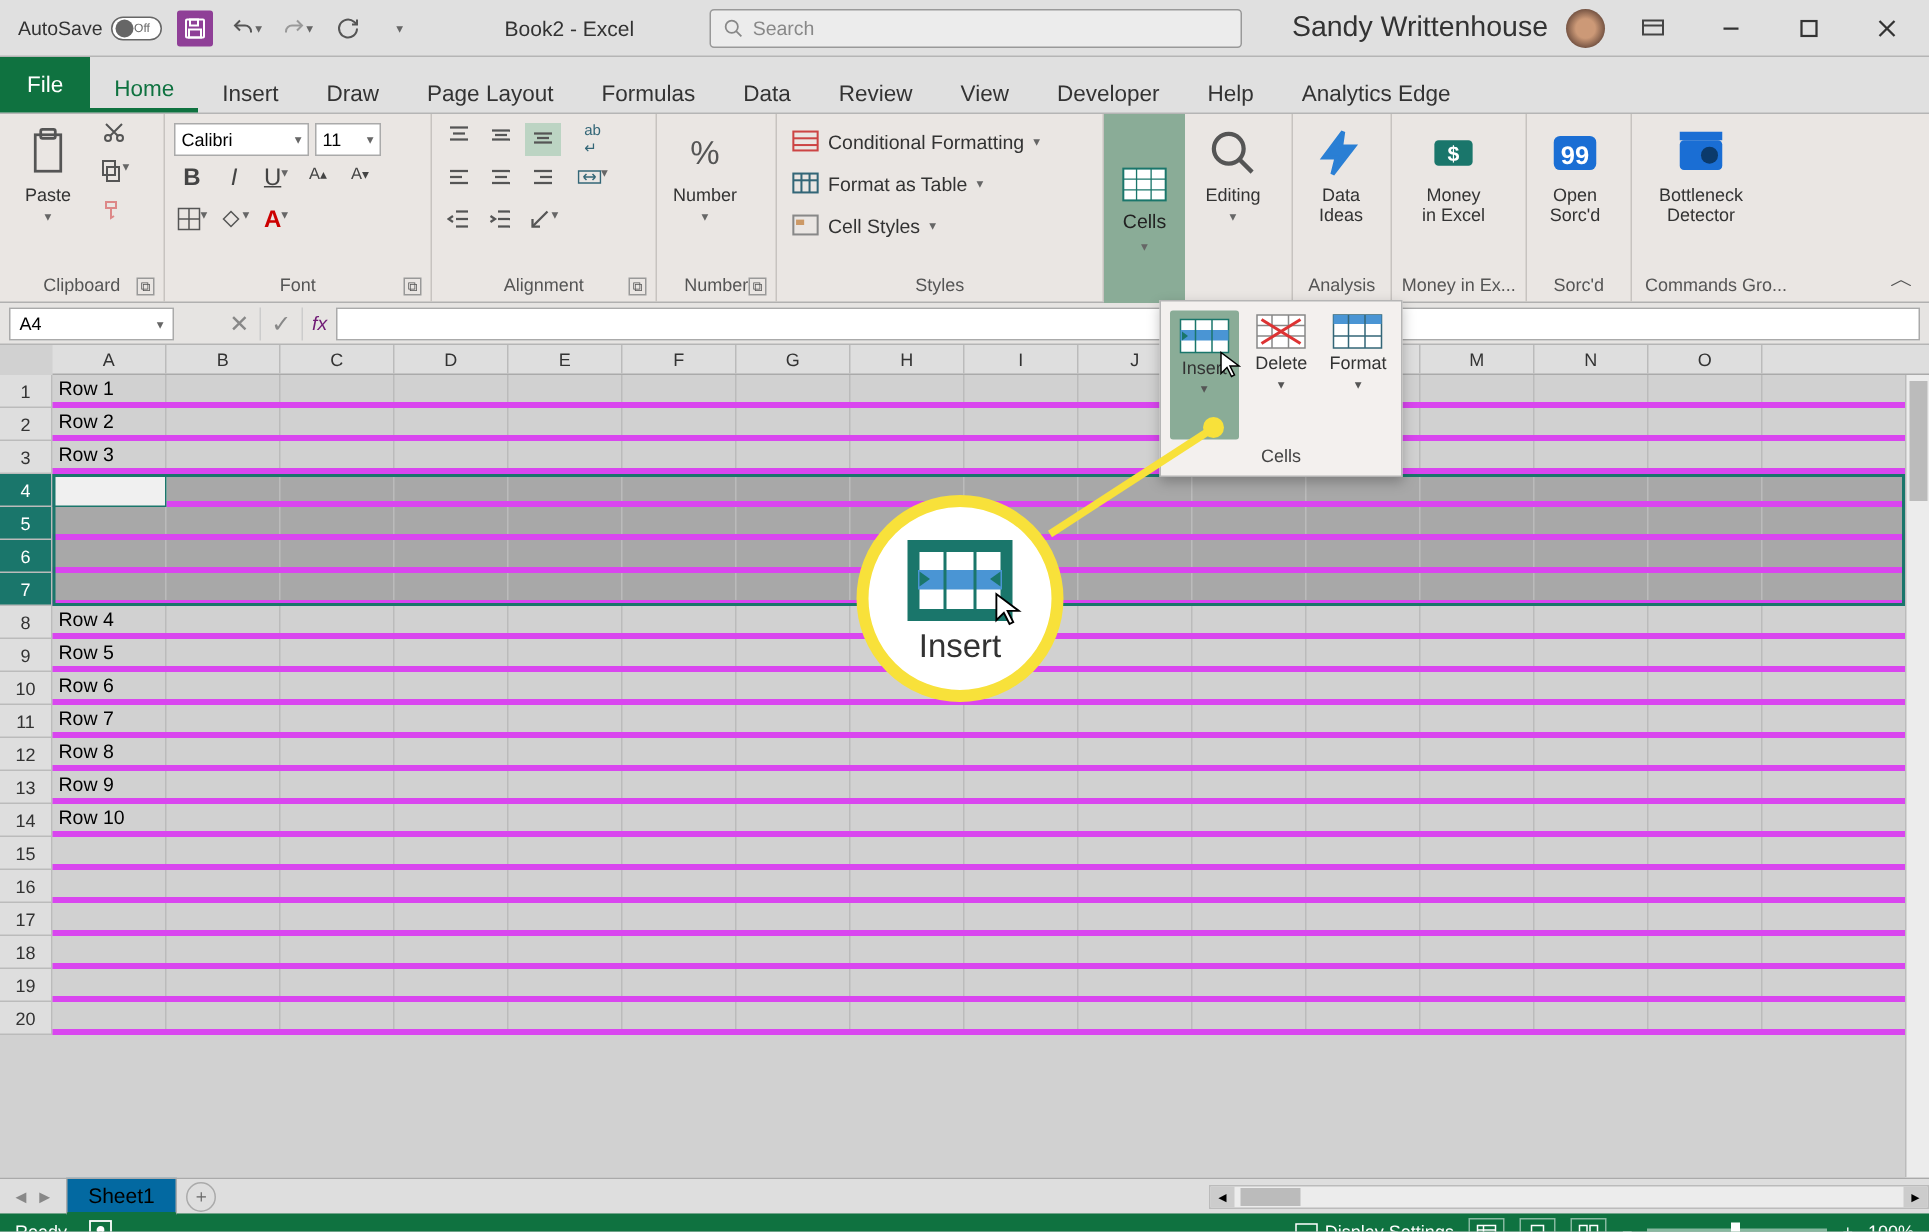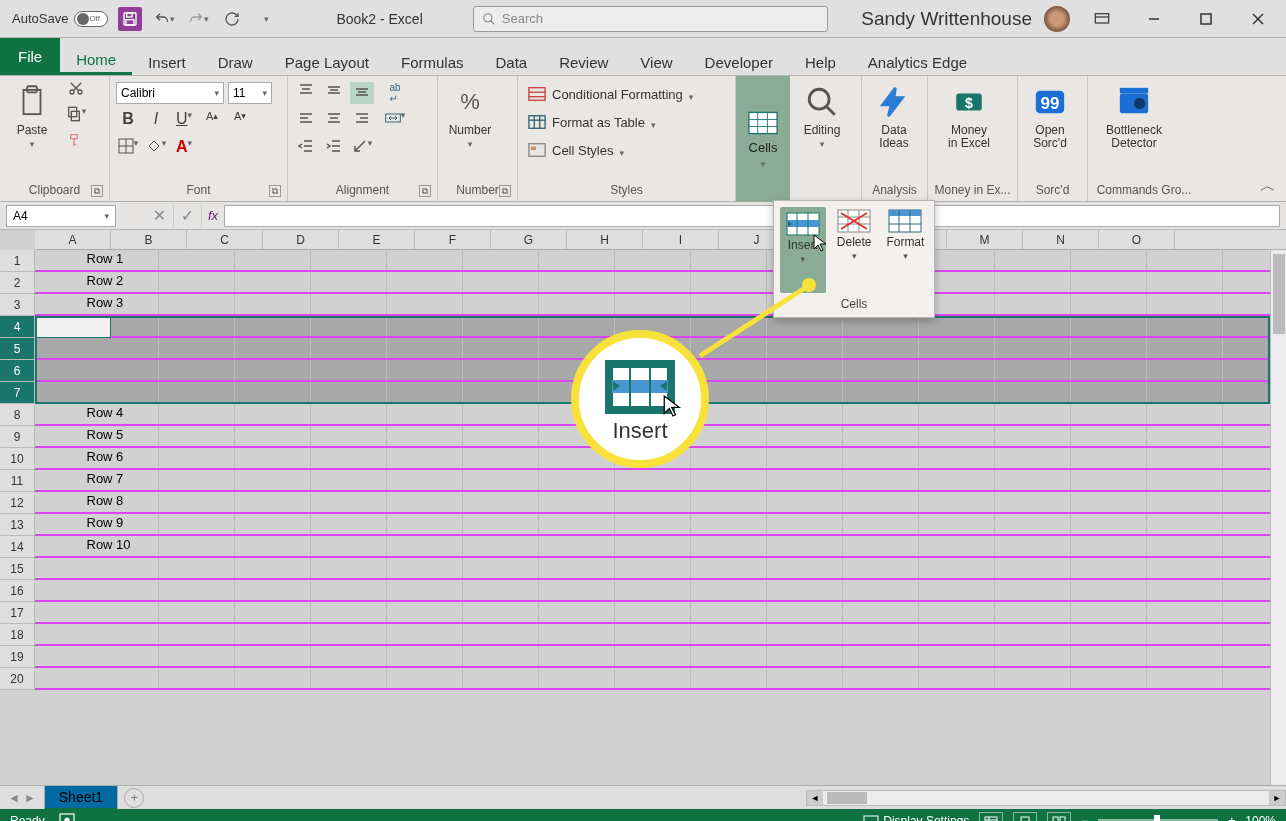--- a/index.html
+++ b/index.html
@@ -40,25 +40,25 @@
 .bigbtn { display:flex; flex-direction:column; align-items:center; width:52px; gap:2px; font-size:12px; color:#333; padding-top:2px;}
 .bigbtn .ico { height:40px; display:flex; align-items:center; justify-content:center; }
 .bigbtn .ico svg { width:34px; height:34px; }
 .bigbtn .txt { line-height:1.1; text-align:center; }
 .smbtn { width:24px; height:22px; display:flex; justify-content:center; color:#444;}
 .smbtn svg { width:16px; height:16px; }
 
 .col { display:flex; flex-direction:column; gap:4px; }
 .row { display:flex; gap:4px; align-items:center;}
 
-.font-sel { width:108px; height:22px; border:1px solid #aaa; background:#fff; font-size:12px; padding:0 4px; display:flex; align-items:center; justify-content:space-between;}
+.font-sel { width:90px; height:22px; border:1px solid #aaa; background:#fff; font-size:12px; padding:0 4px; display:flex; align-items:center; justify-content:space-between;}
 .size-sel { width:44px; height:22px; border:1px solid #aaa; background:#fff; font-size:12px; padding:0 4px; display:flex; align-items:center; justify-content:space-between;}
 .caret { font-size:9px; color:#666; }
 
-.styles-item { display:flex; align-items:flex-end; gap:6px; font-size:13px; color:#333; padding:2px 4px;}
+.styles-item { display:flex; align-items:center; gap:6px; font-size:13px; color:#333; padding:2px 4px;}
 .styles-item svg { width:18px; height:16px; }
 
 .cells-dd { background:#8aac97; display:flex; flex-direction:column; align-items:center; padding:8px 12px; height:126px; justify-content:center; gap:4px;}
 .cells-dd svg { width:30px; height:26px; }
 .cells-dd .txt { font-size:13px; color:#222;}
 
 .flyout { position:absolute; top:200px; left:773px; width:162px; height:118px; background:#f3f0ee; border:1px solid #b5b5b5; box-shadow:0 3px 8px rgba(0,0,0,0.25); display:flex; flex-direction:column; z-index:20;}
 .flyout .top { flex:1; display:flex; padding:6px 6px 0; gap:6px;}
 .fly-btn { display:flex; flex-direction:column; align-items:center; width:48px; font-size:12px; color:#333;}
 .fly-btn.sel { background:#8aac97; padding:3px; border-radius:2px;}
@@ -75,21 +75,21 @@
 .formula-input { flex:1; height:22px; border:1px solid #aaa; background:#fff; margin-right:6px;}
 
 
 .gridwrap { position:relative; height:555px; background:#d1d1d1; overflow:hidden;}
 .colheads { display:flex; height:20px; background:#dedede; border-bottom:1px solid #aaa; margin-left:35px;}
 .colheads .ch { width:76px; text-align:center; font-size:12px; color:#333; border-right:1px solid #bbb; line-height:20px;}
 .rowheads { position:absolute; left:0; top:20px; width:35px;}
 .rowheads .rh { height:22px; line-height:22px; text-align:center; font-size:12px; color:#333; border-bottom:1px solid #bbb; border-right:1px solid #bbb; background:#dedede;}
 .rowheads .rh.sel { background:#1a766b; color:#fff;}
 .cells { position:absolute; left:35px; top:20px; right:16px; }
-.cells .crow { display:flex; height:22px; border-bottom:2px solid #d946ef;justify-content:center;}
+.cells .crow { display:flex; height:22px; border-bottom:4px solid #d946ef;}
 .cells .crow.sel { background:#a8a8a8;}
 .cells .crow .cell { width:76px; border-right:1px solid #bbb; font-size:13px; padding:1px 4px; color:#000;}
 .cells .crow .cell:first-child { background:inherit;}
 .selection-border { position:absolute; left:35px; top:86px; right:16px; height:88px; border:2px solid #1a766b; pointer-events:none;}
 .active-cell { position:absolute; left:35px; top:86px; width:76px; height:22px; background:#f0f0f0; border:1px solid #1a766b; pointer-events:none;}
 
 
 .magwrap { position:absolute; left:571px; top:330px; width:138px; height:138px; z-index:25;}
 .magring { position:absolute; inset:0; border:8px solid #f8e13a; border-radius:50%; background:#fff; overflow:hidden;}
 .magring .inner { position:absolute; inset:0; display:flex; flex-direction:column; align-items:center; justify-content:center; }

